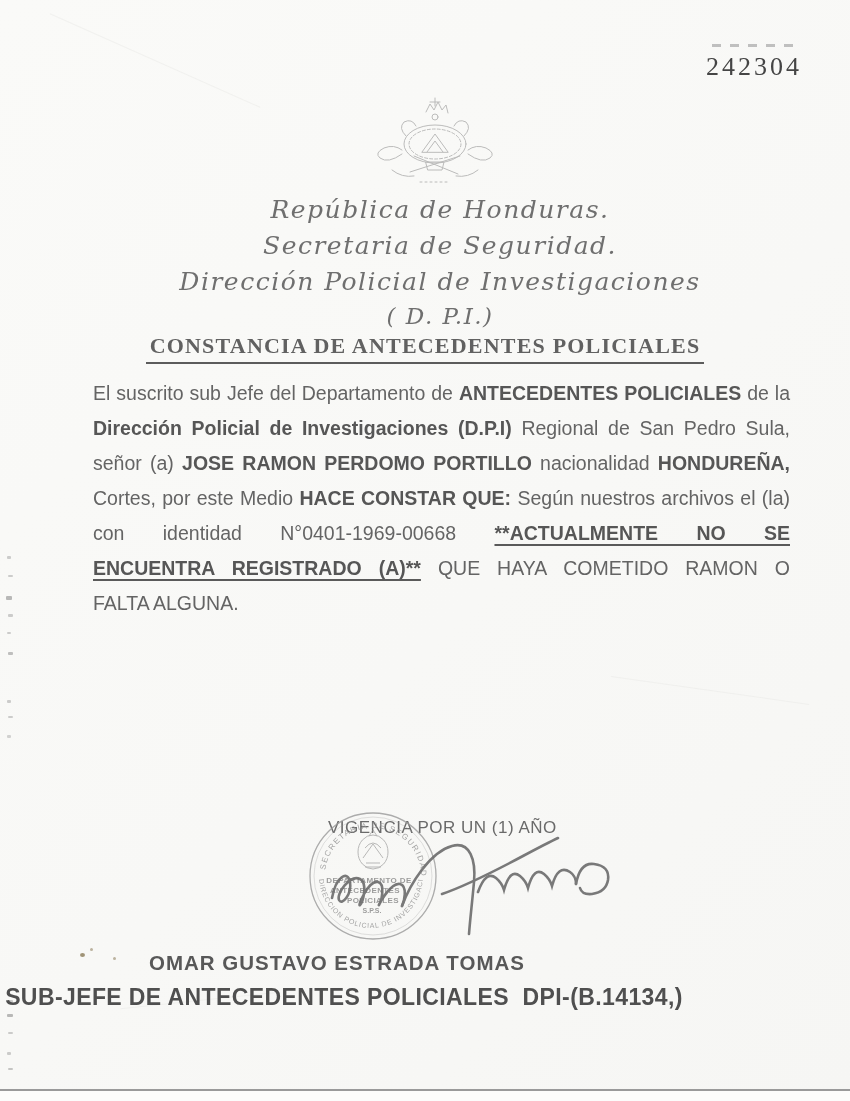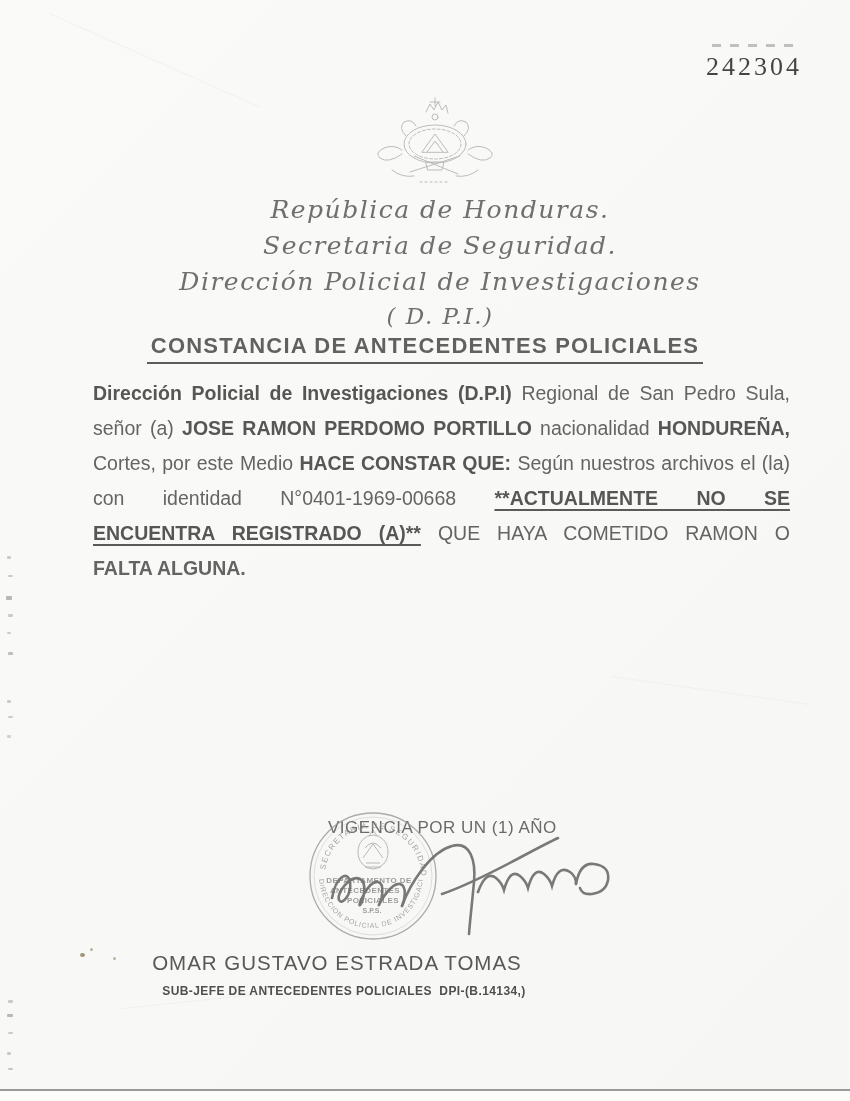--- a/index.html
+++ b/index.html
@@ -42,52 +42,52 @@
   
   .header-script{
     position:absolute;left:15px;top:192px;width:850px;text-align:center;
     font-family:"DejaVu Serif",serif;font-style:italic;
     color:#6f6f6f;
   }
   .header-script .hline{font-size:25px;line-height:36px;letter-spacing:1.5px;}
   .header-script .hline.small{font-size:23px;line-height:33px;}
 
   
-  .title-wrap{position:absolute;left:0;top:333px;width:850px;text-align:center;}
+  .title-wrap{position:absolute;left:0;top:333px;width:850px;text-align:center;font-family:Liberation Serif, serif;}
   .doc-title{
     display:inline-block;font-size:22px;font-weight:700;letter-spacing:1.2px;
     color:#616161;border-bottom:2px solid #5c5c5c;padding:0 4px 3px 4px;
   }
 
   
   .para{position:absolute;left:93px;width:697px;font-size:19.5px;color:#646464;}
   .para .line{display:block;height:35px;line-height:30px;text-align:justify;text-align-last:justify;white-space:normal;}
-  .para .line.last{text-align-last:left;font-weight:bold;}
+  .para .line.last{text-align-last:left;}
   .para.p2 .line{height:38px;}
   .b{font-weight:700;color:#565656;}
   .u{text-decoration:underline;text-decoration-color:#5a5a5a;text-underline-offset:4px;text-decoration-thickness:1.5px;}
 
   
   .vigencia{
     position:absolute;left:328px;top:818px;font-size:17px;color:#6a6a6a;
     letter-spacing:.5px;z-index:2;
   }
 
   
   .stamp-svg{position:absolute;left:303px;top:808px;z-index:3;opacity:.8;}
   .sig-svg{position:absolute;left:318px;top:822px;z-index:4;}
 
   
   .signer-name{
     position:absolute;left:0;top:951px;width:674px;text-align:center;
-    font-size:20.5px;font-weight:400;letter-spacing:1px;color:#585858;
+    font-size:20.5px;font-weight:700;letter-spacing:1px;color:#585858;
   }
   .signer-title{
     position:absolute;left:0;top:984px;width:688px;text-align:center;
-    font-size:12px;font-weight:700;letter-spacing:.4px;color:#4f4f4f;white-space:pre;
+    font-size:23px;font-weight:700;letter-spacing:.4px;color:#4f4f4f;white-space:pre;
   }
 
   svg text{font-family:"Liberation Sans",sans-serif;}
 </style>
 </head>
 <body>
 
 <div class="page">
 
   <div class="crease c1"></div>
@@ -144,20 +144,21 @@
     <div class="hline">Secretaria de Seguridad.</div>
     <div class="hline">Dirección Policial de Investigaciones</div>
     <div class="hline small">( D. P.I.)</div>
   </div>
 
   <div class="title-wrap">
     <span class="doc-title">CONSTANCIA DE ANTECEDENTES POLICIALES</span>
   </div>
 
   <div class="para p1" style="top:378px;">
+    <span class="line"><span>El suscrito sub Jefe del Departamento de </span><span class="b">ANTECEDENTES POLICIALES</span><span> de la</span></span>
     <span class="line"><span class="b">Dirección Policial de Investigaciones (D.P.I)</span><span> Regional de San Pedro Sula,</span></span>
     <span class="line"><span>señor (a) </span><span class="b">JOSE RAMON PERDOMO PORTILLO</span><span> nacionalidad </span><span class="b">HONDUREÑA,</span></span>
     <span class="line"><span>Cortes, por este Medio </span><span class="b">HACE CONSTAR QUE:</span><span> Según nuestros archivos el (la)</span></span>
     <span class="line"><span>con identidad N°0401-1969-00668 </span><span class="b u">**ACTUALMENTE NO SE</span></span>
     <span class="line"><span class="b u">ENCUENTRA REGISTRADO (A)**</span><span> QUE HAYA COMETIDO RAMON O</span></span>
     <span class="line last"><span>FALTA ALGUNA.</span></span>
   </div>
 
 
   <div class="vigencia">VIGENCIA POR UN (1) AÑO</div>

